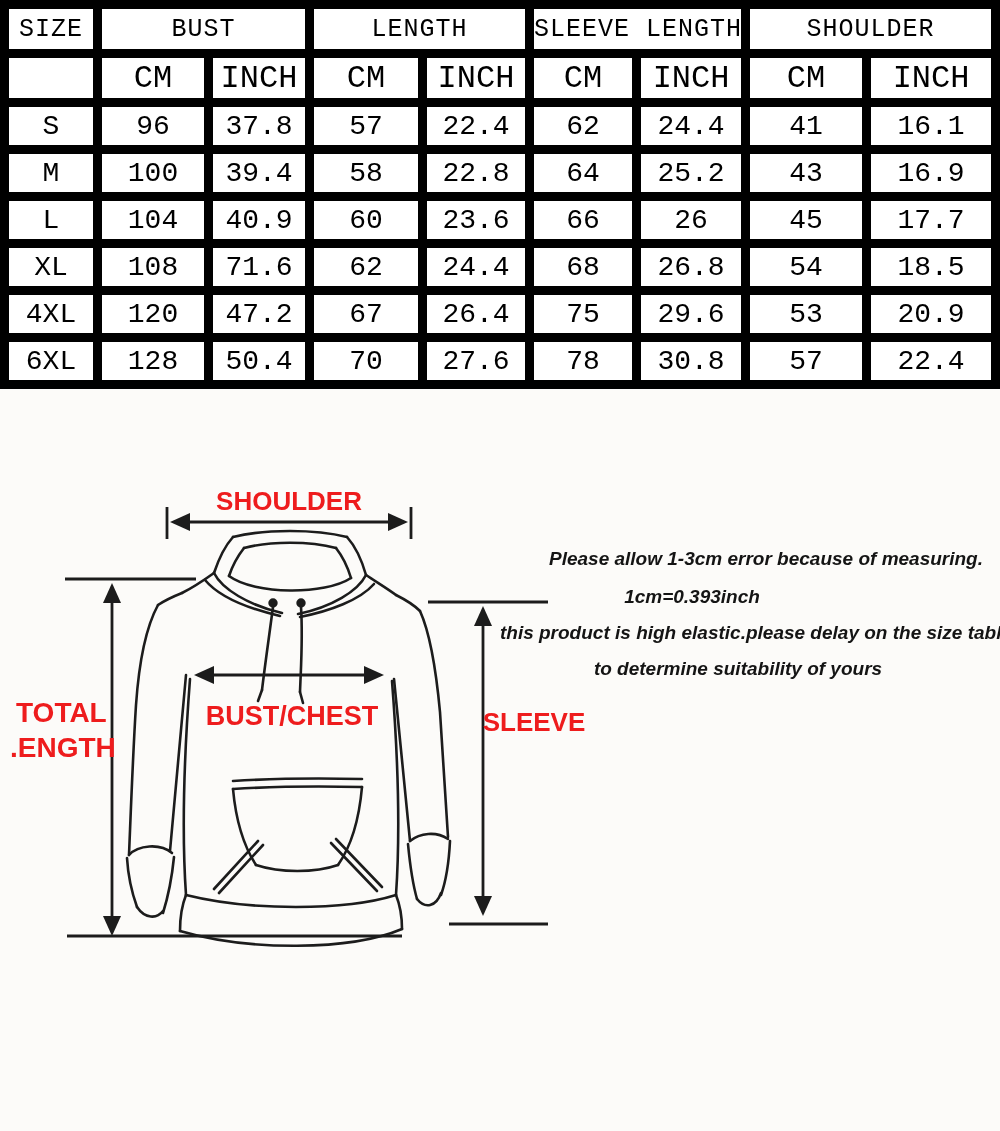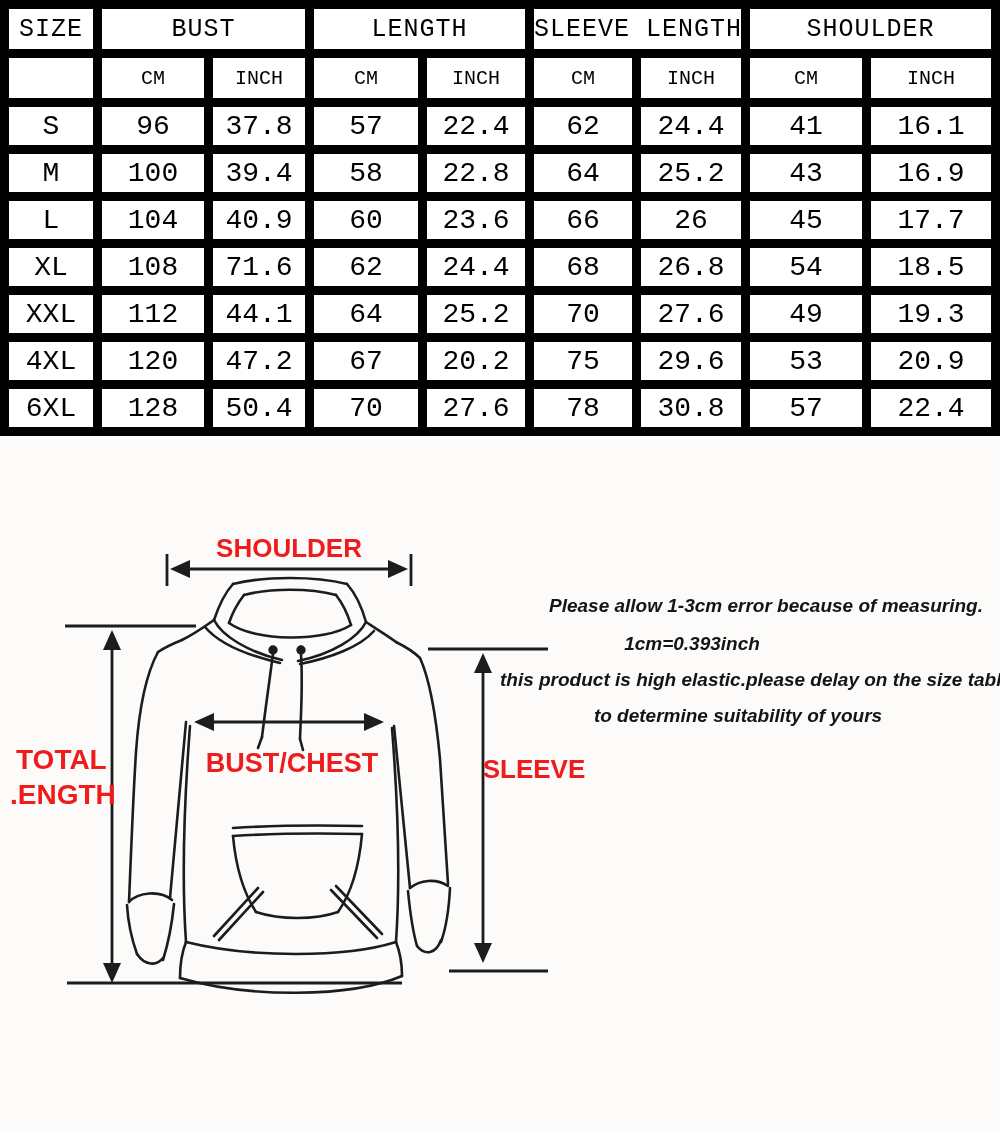--- a/index.html
+++ b/index.html
@@ -21,21 +21,21 @@
     background:#fff;
     color:#000;
     text-align:center;
     vertical-align:middle;
     padding:0;
     font-family:"Liberation Mono","DejaVu Sans Mono",monospace;
     overflow:hidden;
     white-space:nowrap;
   }
   td.group-cell  { height:40px; font-size:25px; letter-spacing:1px;margin-top:10px; }
-  td.unit-cell   { height:40px; font-size:20px; }
+  td.unit-cell   { height:40px; font-size:32px; }
   td.spacer-cell { height:40px; }
   td.size-cell   { height:38px; font-size:28px; }
   td.value-cell  { height:38px; font-size:28px; }
   
   .diagram-wrap { margin-top:48px; }
   svg { display:block; }
   .garment { fill:none; stroke:#1c1c1c; stroke-width:2.6; stroke-linecap:round; stroke-linejoin:round; }
   .measure { stroke:#1c1c1c; stroke-width:2.8; fill:none; }
   .ahead   { fill:#1c1c1c; stroke:none; }
   .red-label {
@@ -122,36 +122,25 @@
     <td class="value-cell">108</td>
     <td class="value-cell">71.6</td>
     <td class="value-cell">62</td>
     <td class="value-cell">24.4</td>
     <td class="value-cell">68</td>
     <td class="value-cell">26.8</td>
     <td class="value-cell">54</td>
     <td class="value-cell">18.5</td>
   </tr>
       <tr>
-    <td class="size-cell">XXL</td>
-    <td class="value-cell">112</td>
-    <td class="value-cell">44.1</td>
-    <td class="value-cell">64</td>
-    <td class="value-cell">25.2</td>
-    <td class="value-cell">70</td>
-    <td class="value-cell">27.6</td>
-    <td class="value-cell">49</td>
-    <td class="value-cell">19.3</td>
-  </tr>
-      <tr>
     <td class="size-cell">4XL</td>
     <td class="value-cell">120</td>
     <td class="value-cell">47.2</td>
     <td class="value-cell">67</td>
-    <td class="value-cell">20.2</td>
+    <td class="value-cell">26.4</td>
     <td class="value-cell">75</td>
     <td class="value-cell">29.6</td>
     <td class="value-cell">53</td>
     <td class="value-cell">20.9</td>
   </tr>
       <tr>
     <td class="size-cell">6XL</td>
     <td class="value-cell">128</td>
     <td class="value-cell">50.4</td>
     <td class="value-cell">70</td>

